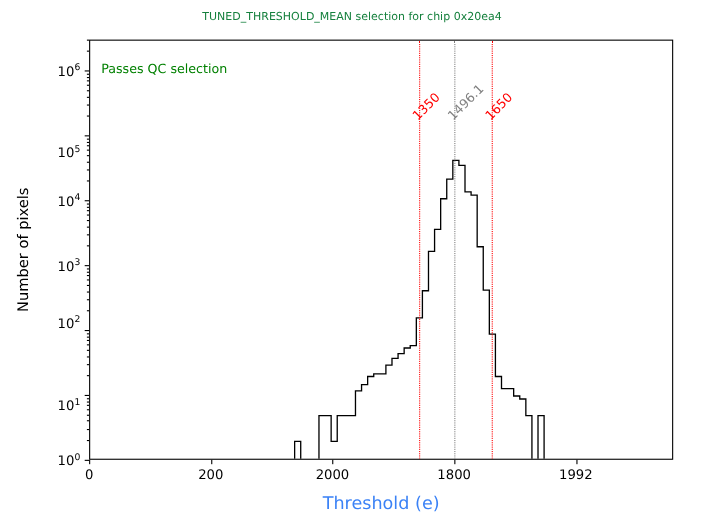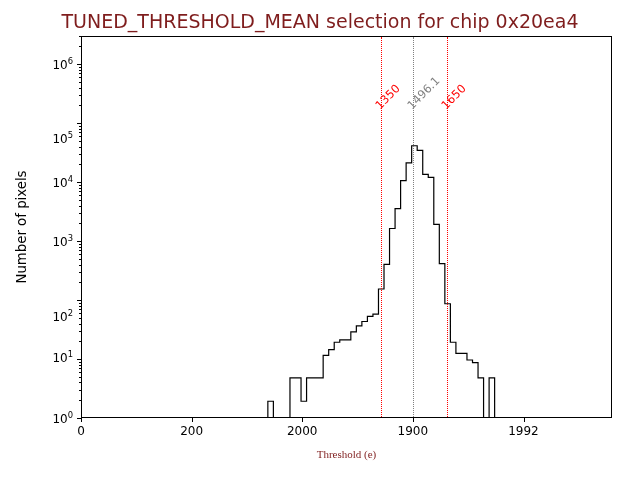--- a/index.html
+++ b/index.html
@@ -9,38 +9,38 @@
     font-family:"DejaVu Sans", sans-serif;
     overflow:hidden;
     position:relative;
   }
   #figure{position:absolute;left:0;top:0;width:640px;height:480px;}
 
   
   #chart-title{
     position:absolute;left:0;top:10px;width:640px;
     text-align:center;
-    font-size:19px;color:#7f1d1d;
+    font-size:10px;color:#15803d;
     letter-spacing:0px;
   }
 
   
   #plot-frame{
     position:absolute;
     left:81px;top:36px;
     width:531px;height:382px;
     border:1.1px solid #000;
     box-sizing:border-box;
     overflow:hidden;
   }
 
   
   #xlabel{
     position:absolute;left:81px;top:448px;width:531px;
-    text-align:center;font-size:11px;color:#7f1d1d;font-family:Liberation Serif, serif;
+    text-align:center;font-size:16px;color:#3b82f6;
   }
   #ylabel{
     position:absolute;
     left:0px;top:0px;
     width:382px;
     transform:rotate(-90deg);
     transform-origin:0 0;
     translate:14px 418px;
     text-align:center;font-size:13.3px;color:#000;
   }
@@ -157,40 +157,41 @@
       <div class="ytickminor" style="top: 77.223px;"></div>
       <div class="ytickminor" style="top: 73.2747px;"></div>
       <div class="ytickminor" style="top: 69.8545px;"></div>
       <div class="ytickminor" style="top: 66.8377px;"></div>
       <div class="ytick" style="top: 64.1391px;"></div>
       <div class="ytickminor" style="top: 46.3853px;"></div>
       <div class="ytickminor" style="top: 36px;"></div>
     </div>
   <div id="ylabels-layer">
       <div class="yticklabel" style="top: 410px;">10<sup>0</sup></div>
-      <div class="yticklabel" style="top: 349px;">10<sup>1</sup></div>
-      <div class="yticklabel" style="top: 308px;">10<sup>2</sup></div>
+      <div class="yticklabel" style="top: 360px;">10<sup>1</sup></div>
+      <div class="yticklabel" style="top: 285px;">10<sup>2</sup></div>
       <div class="yticklabel" style="top: 233.07px;">10<sup>3</sup></div>
       <div class="yticklabel" style="top: 174.093px;">10<sup>4</sup></div>
       <div class="yticklabel" style="top: 130px;">10<sup>5</sup></div>
       <div class="yticklabel" style="top: 56.1391px;">10<sup>6</sup></div>
     </div>
   <div id="xlabels-layer">
       <div class="xticklabel" style="left: 51px;">0</div>
       <div class="xticklabel" style="left: 161.625px;">200</div>
       <div class="xticklabel" style="left: 272.25px;">2000</div>
-      <div class="xticklabel" style="left: 382.875px;">1900</div>
+      <div class="xticklabel" style="left: 382.875px;">1800</div>
       <div class="xticklabel" style="left: 493.5px;">1992</div>
     </div>
   <div id="vlabels-layer">
       <div class="vlabel red" style="left: 381.688px; top: 98px;">1350</div>
       <div class="vlabel grey" style="left: 414.012px; top: 98px;">1496.1</div>
       <div class="vlabel red" style="left: 448.062px; top: 98px;">1650</div>
     </div>
 
+  <div id="qc-text">Passes QC selection</div>
 
   <div id="plot-frame">
     <svg id="hist-svg" width="531" height="382">
       <polyline id="hist-path" fill="none" stroke="#000000" stroke-width="1.2" stroke-linejoin="miter" stroke-linecap="butt" points="0.00,382.00 185.85,382.00 185.85,364.25 191.38,364.25 191.38,382.00 196.91,382.00 196.91,382.00 202.44,382.00 202.44,382.00 207.97,382.00 207.97,340.78 213.51,340.78 213.51,340.78 219.04,340.78 219.04,364.25 224.57,364.25 224.57,340.78 230.10,340.78 230.10,340.78 235.63,340.78 235.63,340.78 241.16,340.78 241.16,318.35 246.69,318.35 246.69,312.64 252.22,312.64 252.22,305.27 257.76,305.27 257.76,302.83 263.29,302.83 263.29,302.83 268.82,302.83 268.82,294.88 274.35,294.88 274.35,288.83 279.88,288.83 279.88,284.50 285.41,284.50 285.41,279.36 290.94,279.36 290.94,277.13 296.48,277.13 296.48,252.01 302.01,252.01 302.01,227.29 307.54,227.29 307.54,191.48 313.07,191.48 313.07,171.56 318.60,171.56 318.60,143.65 324.13,143.65 324.13,125.90 329.66,125.90 329.66,108.73 335.19,108.73 335.19,113.28 340.73,113.28 340.73,137.47 346.26,137.47 346.26,140.38 351.79,140.38 351.79,187.32 357.32,187.32 357.32,226.69 362.85,226.69 362.85,266.74 368.38,266.74 368.38,305.27 373.91,305.27 373.91,316.30 379.44,316.30 379.44,316.30 384.97,316.30 384.97,323.02 390.51,323.02 390.51,325.72 396.04,325.72 396.04,340.78 401.57,340.78 401.57,382.00 407.10,382.00 407.10,340.78 412.63,340.78 412.63,382.00 418.16,382.00 418.16,382.00 531.00,382.00"></polyline>
     </svg>
     <div id="vlines-layer">
         <div class="vline red" style="left: 298.688px;"></div>
         <div class="vline grey" style="left: 331.012px;"></div>
         <div class="vline red" style="left: 365.062px;"></div>
       </div>

